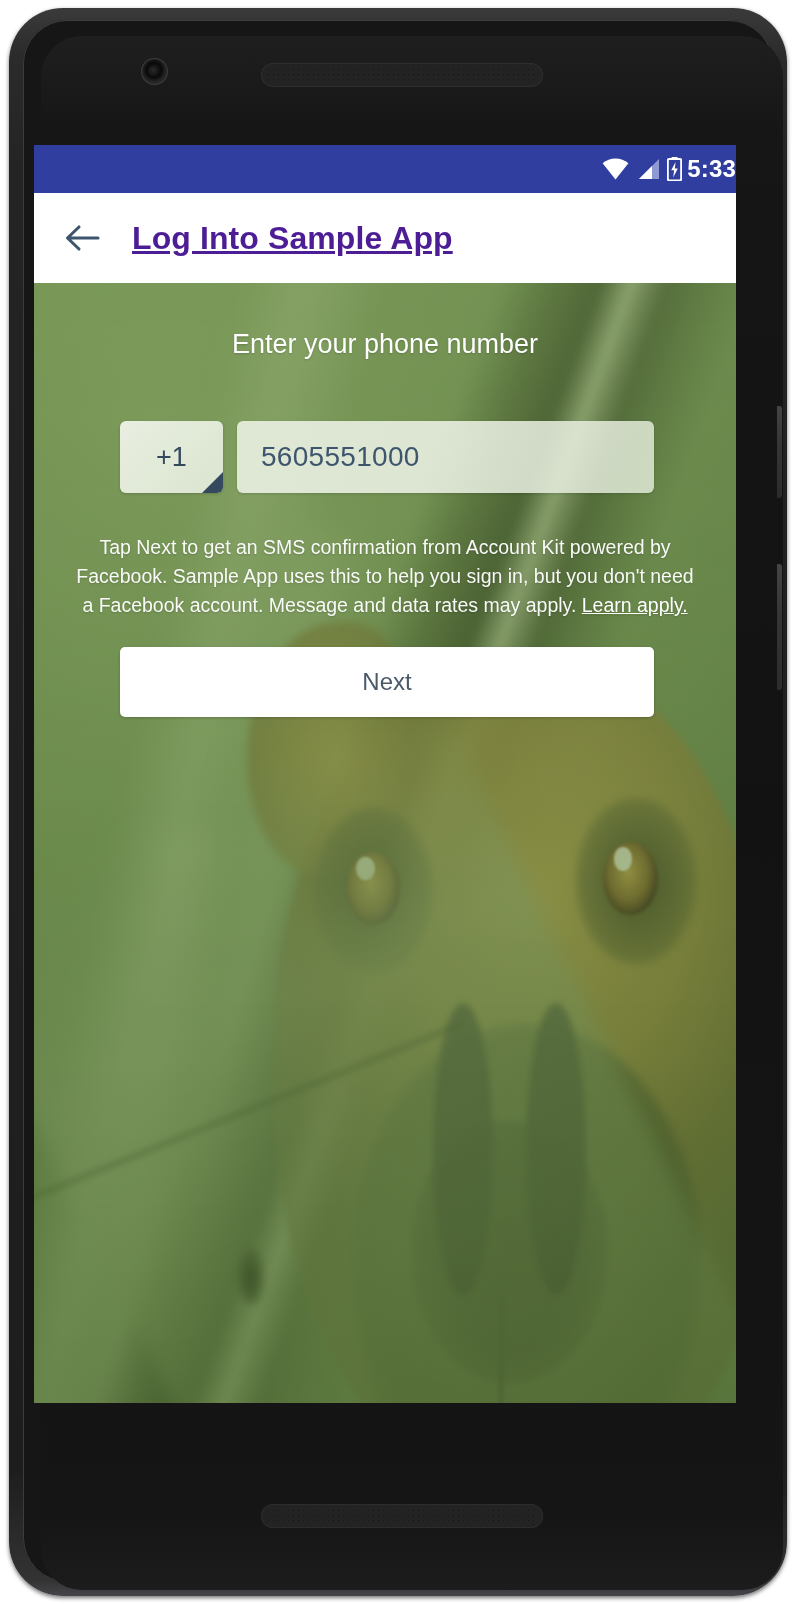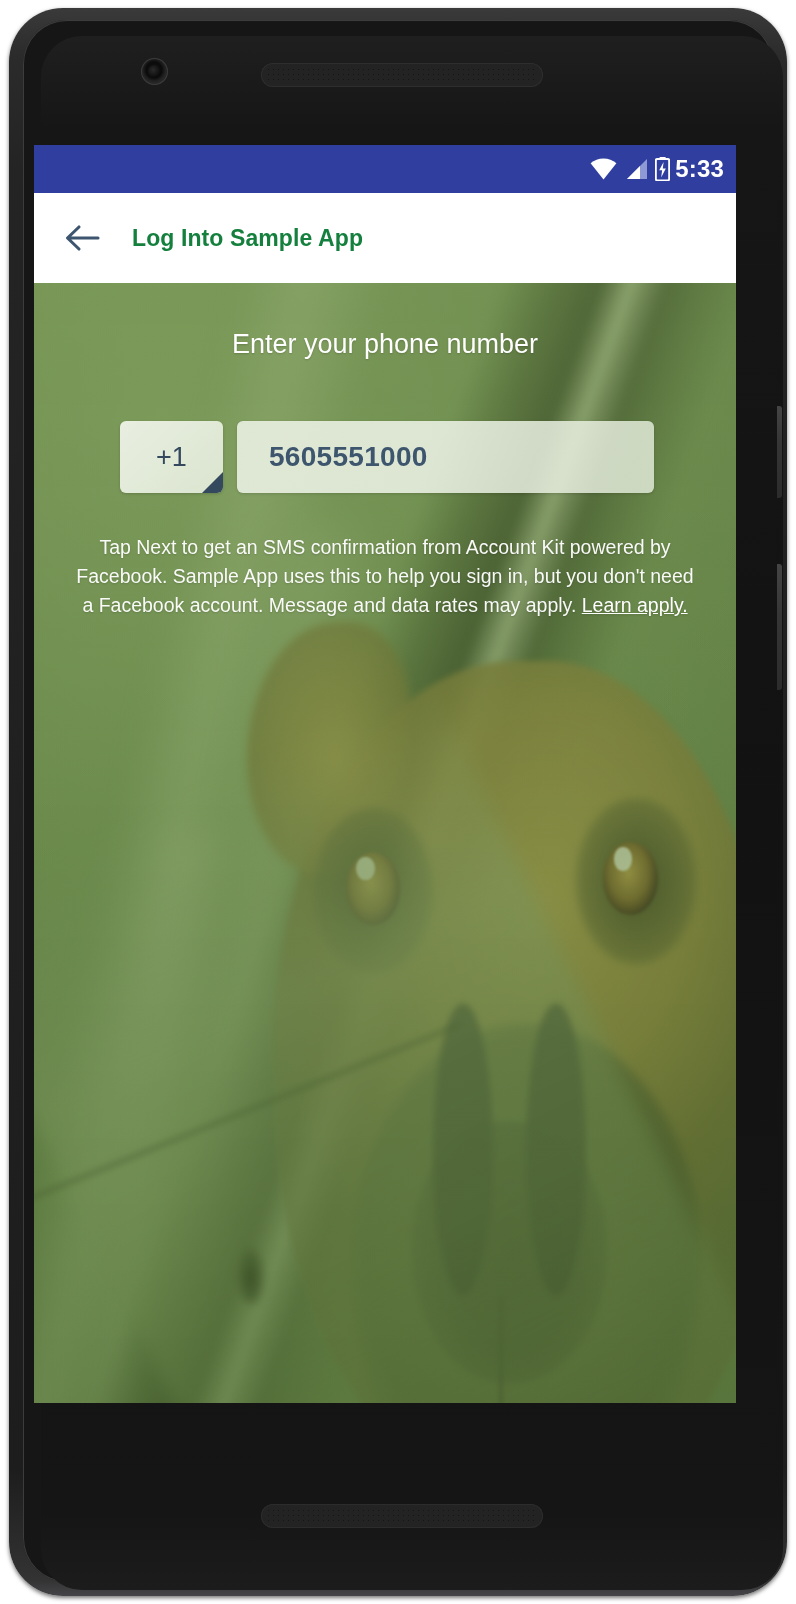--- a/index.html
+++ b/index.html
@@ -123,21 +123,20 @@
   }
 
   
   #status-bar {
     position: relative;
     height: 48px;
     background: #303f9f;
     display: flex;
     align-items: center;
     justify-content: flex-end;
-    padding-right: 12px;
     box-sizing: border-box;
   }
   #status-icons { display: flex; align-items: center; gap: 7px; }
   .status-glyph { display: block; }
   #status-clock {
     color: #ffffff;
     font-size: 24px;
     font-weight: bold;
     letter-spacing: .2px;
     margin-left: 5px;
@@ -154,24 +153,25 @@
     padding-left: 22px;
     box-sizing: border-box;
   }
   #back-button {
     width: 52px; height: 52px;
     display: flex; align-items: center; justify-content: center;
     cursor: pointer;
   }
   #toolbar-title {
     margin-left: 24px;
-    color: #15803d;
-    font-size: 23px;
+    color: #4c1d95;
+    font-size: 32px;
     font-weight: bold;
     letter-spacing: .1px;
+    text-decoration: underline;
   }
 
   
   #content {
     position: relative;
     height: 1221px;
     overflow: hidden;
   }
 
   
@@ -374,24 +374,23 @@
   }
   #phone-number-input {
     position: relative;
     width: 417px;
     height: 72px;
     border-radius: 6px;
     background: linear-gradient(110deg, rgba(236,242,228,.88) 0%, rgba(240,245,233,.85) 45%, rgba(228,236,219,.82) 100%);
     box-shadow: 0 1px 3px rgba(0,0,0,.15);
     display: flex;
     align-items: center;
-    padding-left: 32px;
+    padding-left: 24px;
     box-sizing: border-box;
     cursor: text;
-    font-weight: bold;
   }
   #phone-number-value {
     color: #3d566e;
     font-size: 28px;
     letter-spacing: .3px;
   }
 
   #disclaimer {
     position: absolute;
     left: 36px;
@@ -539,20 +538,23 @@
         </div>
         <div id="phone-number-input">
           <span id="phone-number-value">5605551000</span>
         </div>
       </div>
 
       <div id="disclaimer">
         <span>Tap Next to get an SMS confirmation from Account Kit powered by Facebook. Sample App uses this to help you sign in, but you don't need a Facebook account. Message and data rates may apply. </span><a id="learn-more-link">Learn apply.</a>
       </div>
 
+      <div id="next-button">
+        <span id="next-button-label">Next</span>
+      </div>
 
     </div>
   </div>
 
   <div id="nav-bar">
     <div class="nav-btn" id="nav-back">
       <svg width="34" height="36" viewBox="0 0 34 36">
         <path d="M28 3 L28 33 L4 18 Z" fill="none" stroke="#ffffff" stroke-width="3" stroke-linejoin="round"></path>
       </svg>
     </div>

